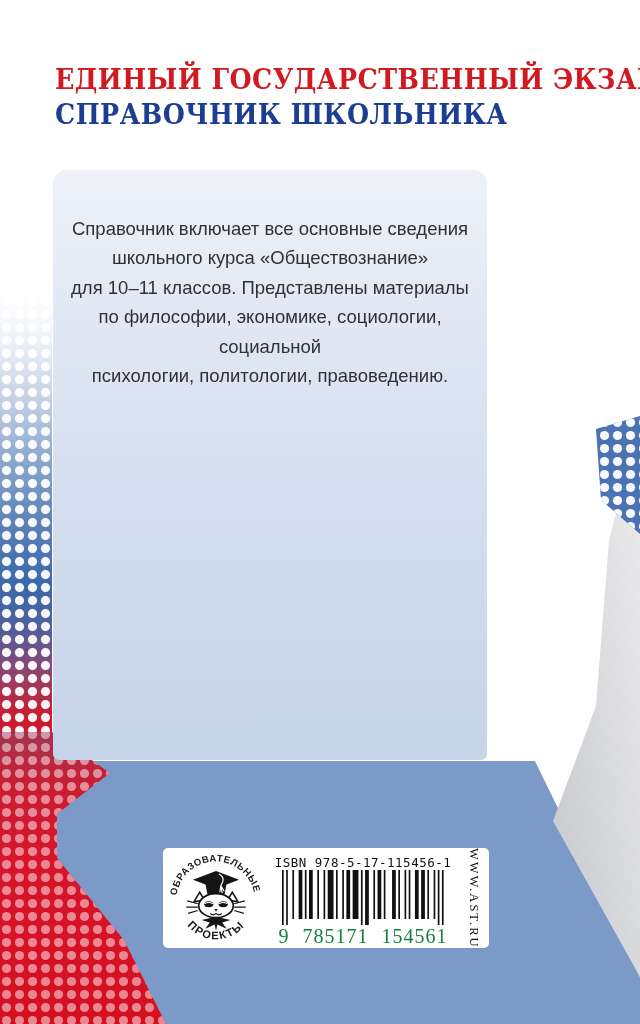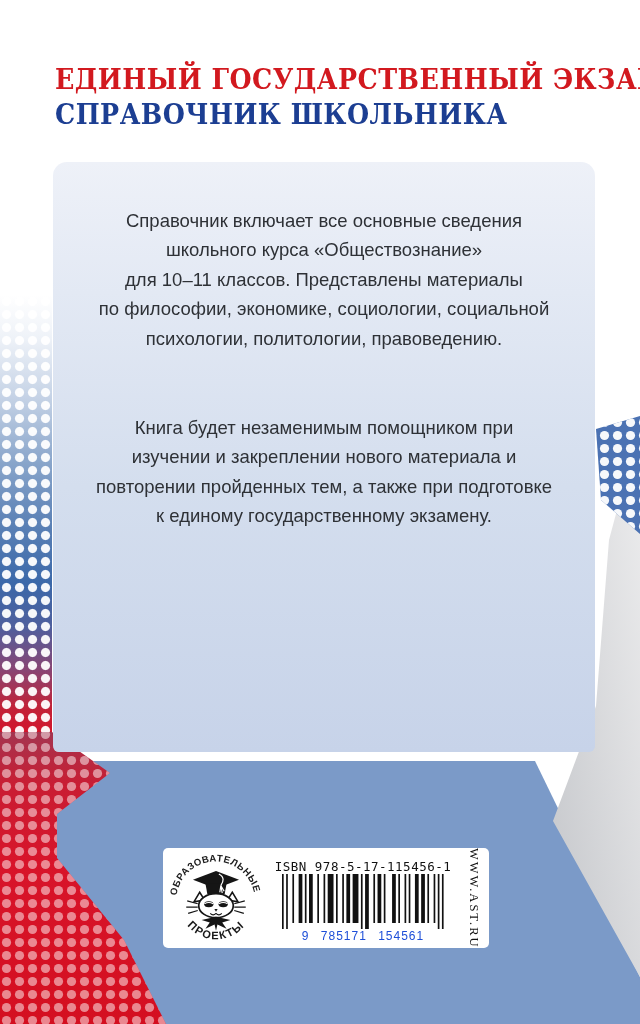--- a/index.html
+++ b/index.html
@@ -12,21 +12,21 @@
   .title-line{
     font-family:"DejaVu Serif","Liberation Serif",serif;
     font-weight:bold;font-size:27px;line-height:35px;white-space:nowrap;
     display:inline-block;transform:scaleX(.94);transform-origin:left center;
     letter-spacing:.5px;
   }
   .title-red{color:#d2191f;}
   .title-blue{color:#1c3e92;display:block;}
   
   .panel{
-    position:absolute;left:53px;top:162px;width:542px;height:590px;z-index:2;
+    position:absolute;left:53px;top:170px;width:434px;height:590px;z-index:2;
     border-radius:14px 14px 6px 6px;
     background:linear-gradient(180deg,#eef1f8 0%,#e3e9f4 22%,#d4deee 55%,#c7d3e9 100%);
   }
   .panel-text{
     position:absolute;left:0;right:0;top:14px;
     text-align:center;color:#2e3136;
     font-size:18.5px;line-height:29.5px;font-weight:500;
     white-space:pre-line;
   }
   .panel-text p{margin:0 10px 30px 10px;}
@@ -46,22 +46,22 @@
     background:#ffffff;border-radius:5px;
     display:flex;align-items:center;
   }
   .logo-wrap{flex:0 0 98px;height:96px;margin-left:4px;}
   .code-col{flex:1 1 auto;display:flex;flex-direction:column;align-items:center;padding-top:6px;}
   .isbn{
     font-family:"DejaVu Sans Mono","Liberation Mono",monospace;
     font-size:12.5px;letter-spacing:.5px;color:#111;white-space:nowrap;
   }
   .digits{
-    font-family:Liberation Sans, sans-serif;
-    font-size:12px;letter-spacing:1px;word-spacing:7px;color:#1d4ed8;
+    font-family:Liberation Serif, serif;
+    font-size:20px;letter-spacing:1px;word-spacing:7px;color:#15803d;
     margin-top:-1px;white-space:nowrap;
   }
   .site{
     flex:0 0 24px;height:86px;margin-right:4px;
     writing-mode:vertical-rl;text-orientation:mixed;
     font-family:"Liberation Serif",serif;font-size:12.5px;letter-spacing:2px;
     color:#111;display:flex;align-items:center;justify-content:center;white-space:nowrap;
   }
 </style>
 </head>
@@ -106,24 +106,20 @@
   <span class="title-line title-blue">СПРАВОЧНИК ШКОЛЬНИКА</span>
 </div>
 
 <div class="panel">
   <div class="panel-text">
     <p>Справочник включает все основные сведения
 школьного курса «Обществознание»
 для 10–11 классов. Представлены материалы
 по философии, экономике, социологии, социальной
 психологии, политологии, правоведению.</p>
-    <p>Книга будет незаменимым помощником при
-изучении и закреплении нового материала и
-повторении пройденных тем, а также при подготовке
-к единому государственному экзамену.</p>
   </div>
 </div>
 
 <div class="footer-card">
   <div class="logo-wrap">
     <svg width="98" height="96" viewBox="0 0 100 100" aria-hidden="true">
       <defs>
         <path id="arcTop" d="M 11,67 A 41,41 0 1 1 89,64" fill="none"></path>
         <path id="arcBot" d="M 16,72 A 38,38 0 0 0 84,72" fill="none"></path>
       </defs>

